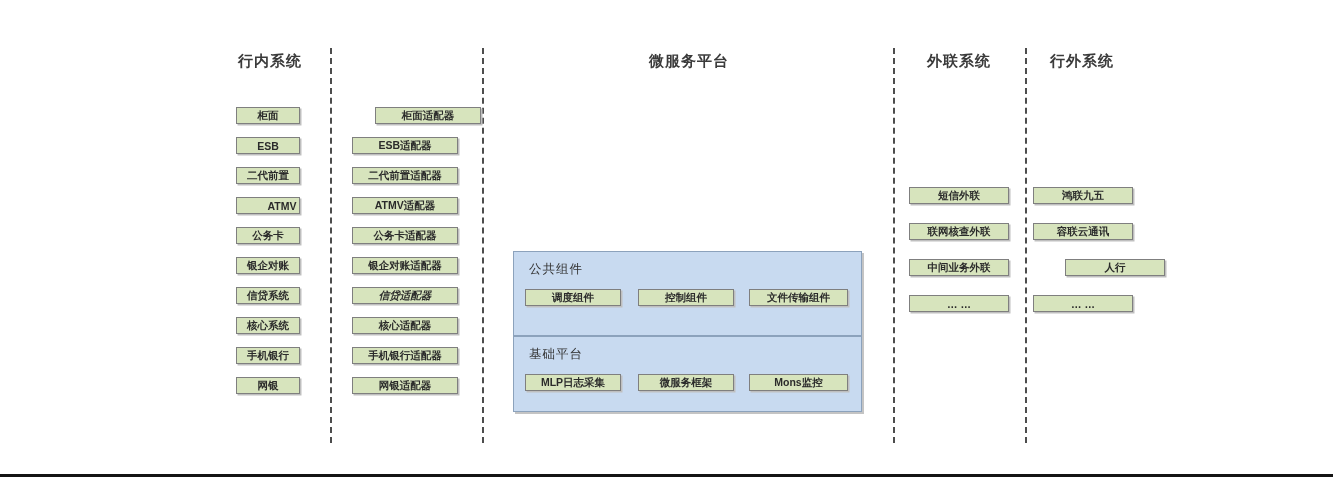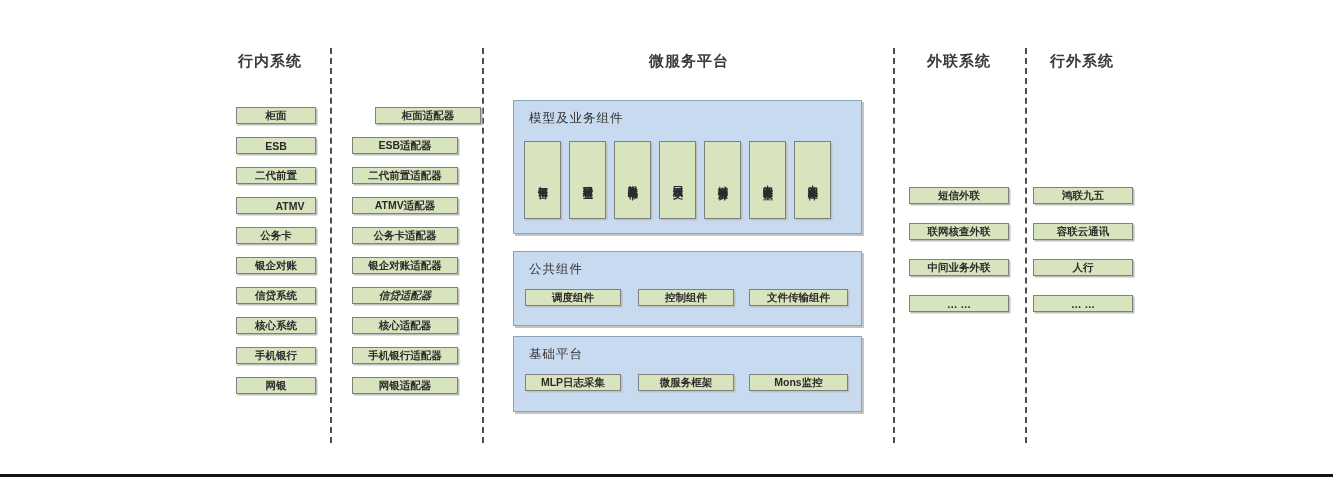--- a/index.html
+++ b/index.html
@@ -16,21 +16,21 @@
     font-size:15px;font-weight:bold;color:var(--ink);letter-spacing:1px;}
 
   .vline{position:absolute;top:48px;height:395px;width:0;
     border-left:2px dashed var(--line);}
 
   .gbox{position:absolute;height:17px;background:var(--green-fill);
     border:1px solid #7f7f7f;box-shadow:1.5px 1.5px 0 #bfbfbf;
     display:flex;align-items:center;justify-content:center;
     font-size:10.5px;font-weight:bold;color:#2b2b2b;white-space:nowrap;}
 
-  .col-internal .gbox{left:236px;width:80px;}
+  .col-internal .gbox{left:236px;width:64px;}
   .col-adapter  .gbox{left:352px;width:106px;}
   .col-outbound .gbox{left:909px;width:100px;}
   .col-external .gbox{left:1033px;width:100px;}
 
   .bluebox{position:absolute;left:513px;width:349px;background:var(--blue-fill);
     border:1px solid var(--blue-border);box-shadow:2px 2px 0 #c4c4c4;}
   .bluebox .sec-title{position:absolute;left:15px;top:9px;
     font-size:12.5px;color:#333;letter-spacing:1px;}
 
   .vgbox{position:absolute;top:40px;width:37px;height:78px;
@@ -81,32 +81,22 @@
     <div class="gbox" style="top:167px;">二代前置适配器</div>
     <div class="gbox" style="top:197px;">ATMV适配器</div>
     <div class="gbox" style="top:227px;">公务卡适配器</div>
     <div class="gbox" style="top:257px;">银企对账适配器</div>
     <div class="gbox" style="top:287px;font-style:italic;">信贷适配器</div>
     <div class="gbox" style="top:317px;">核心适配器</div>
     <div class="gbox" style="top:347px;">手机银行适配器</div>
     <div class="gbox" style="top:377px;">网银适配器</div>
   </div>
 
-  <div class="bluebox" style="top:100px;height:134px;">
-    <div class="sec-title">模型及业务组件</div>
-    <div class="vgbox" style="left:10px;">短信平台</div>
-    <div class="vgbox" style="left:55px;">联网核查</div>
-    <div class="vgbox" style="left:100px;">银联及银行卡</div>
-    <div class="vgbox" style="left:145px;">同城票交</div>
-    <div class="vgbox" style="left:190px;">城商行清算</div>
-    <div class="vgbox" style="left:235px;">中间业务模型</div>
-    <div class="vgbox" style="left:280px;">中间业务组件</div>
-  </div>
 
-  <div class="bluebox" style="top:251px;height:75px;">
+  <div class="bluebox" style="top:251px;height:85px;">
     <div class="sec-title">公共组件</div>
     <div class="hgbox" style="left:11px;width:96px;">调度组件</div>
     <div class="hgbox" style="left:124px;width:96px;">控制组件</div>
     <div class="hgbox" style="left:235px;width:99px;">文件传输组件</div>
   </div>
 
   <div class="bluebox" style="top:336px;height:76px;padding-left:20px;">
     <div class="sec-title">基础平台</div>
     <div class="hgbox" style="left:11px;width:96px;">MLP日志采集</div>
     <div class="hgbox" style="left:124px;width:96px;">微服务框架</div>
@@ -116,19 +106,19 @@
   <div class="col-outbound">
     <div class="gbox" style="top:187px;">短信外联</div>
     <div class="gbox" style="top:223px;">联网核查外联</div>
     <div class="gbox" style="top:259px;">中间业务外联</div>
     <div class="gbox" style="top:295px;">… …</div>
   </div>
 
   <div class="col-external">
     <div class="gbox" style="top:187px;">鸿联九五</div>
     <div class="gbox" style="top:223px;">容联云通讯</div>
-    <div class="gbox" style="top:259px;">人行</div>
+    <div class="gbox" style="top:259px;margin-left:32px;">人行</div>
     <div class="gbox" style="top:295px;">… …</div>
   </div>
 
   <div class="bottom-rule"></div>
 
 </div>
 
 </body></html>

